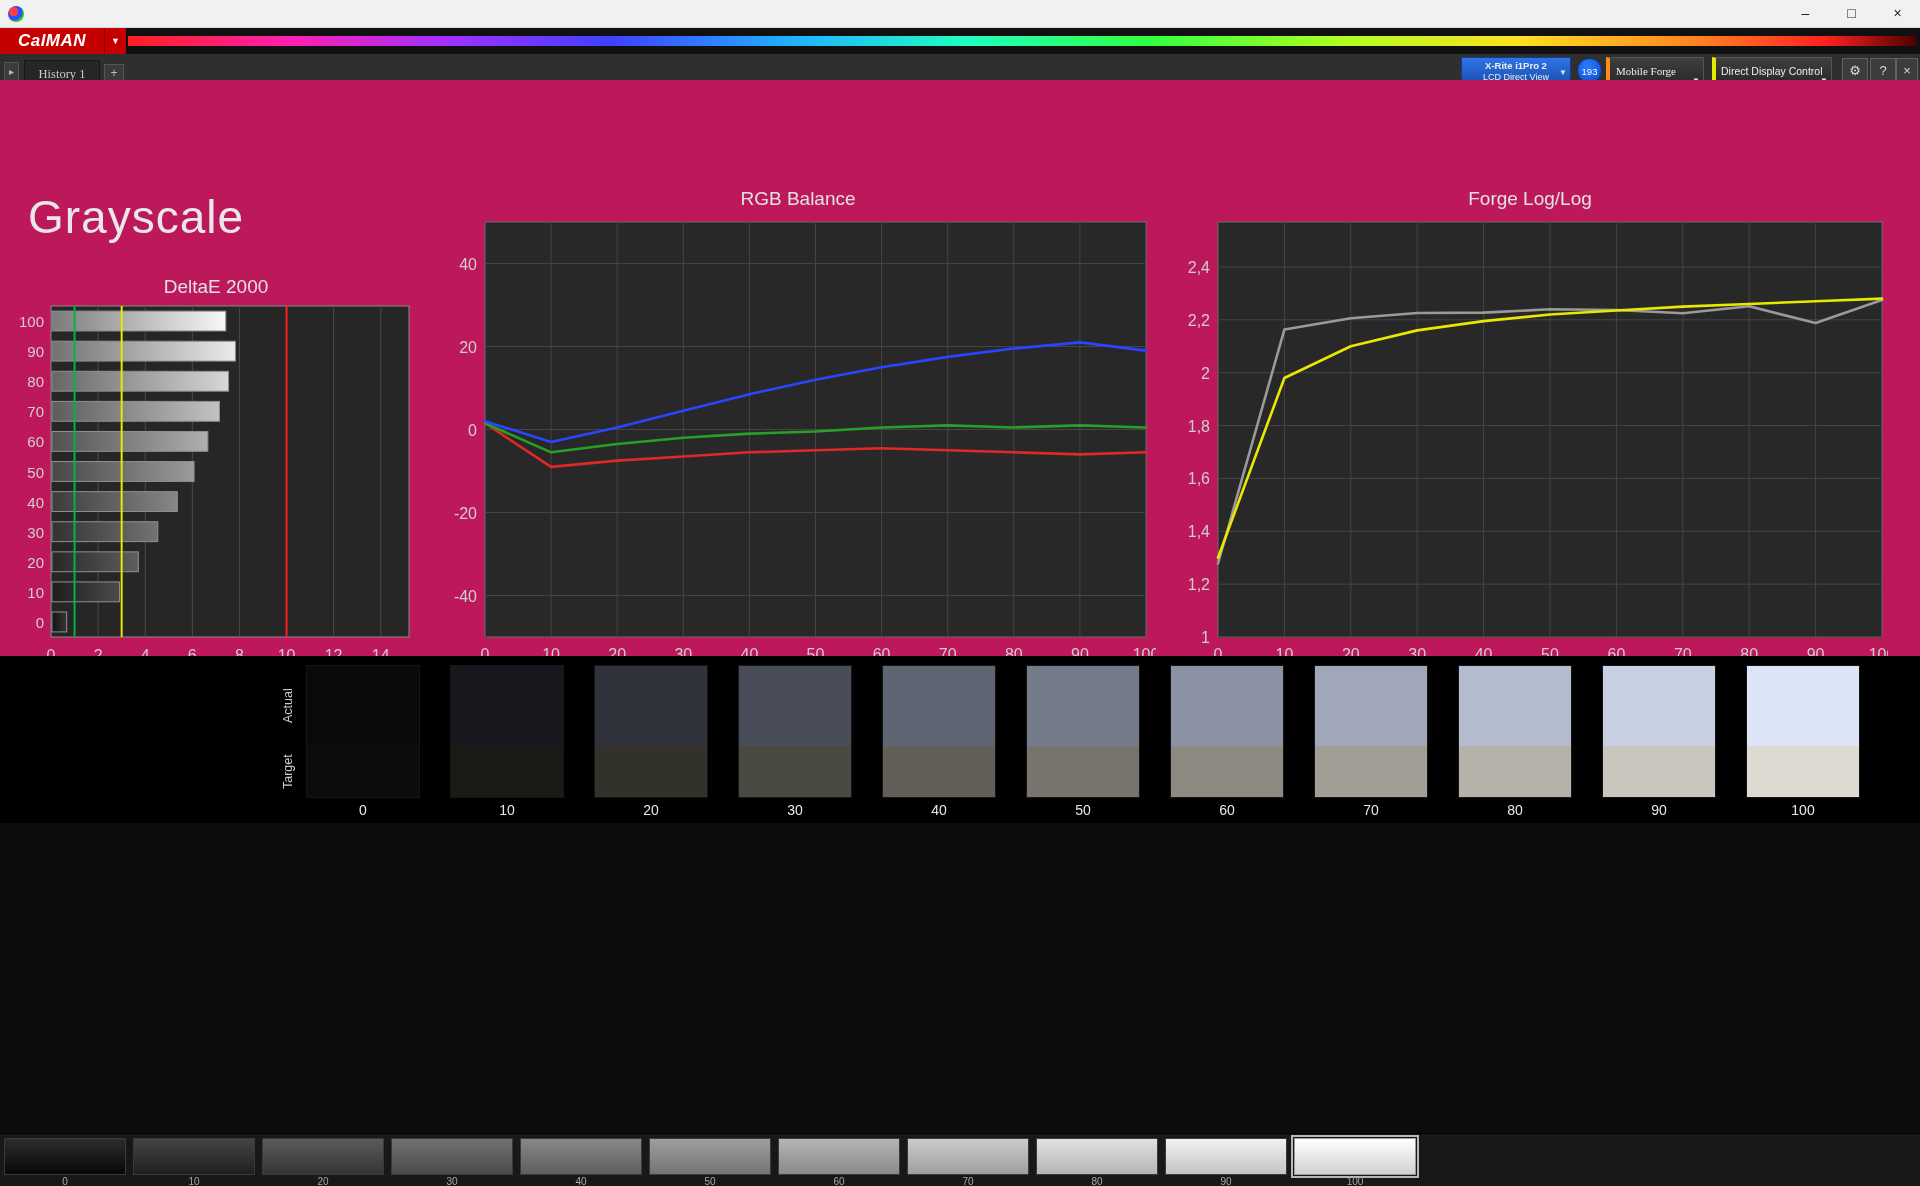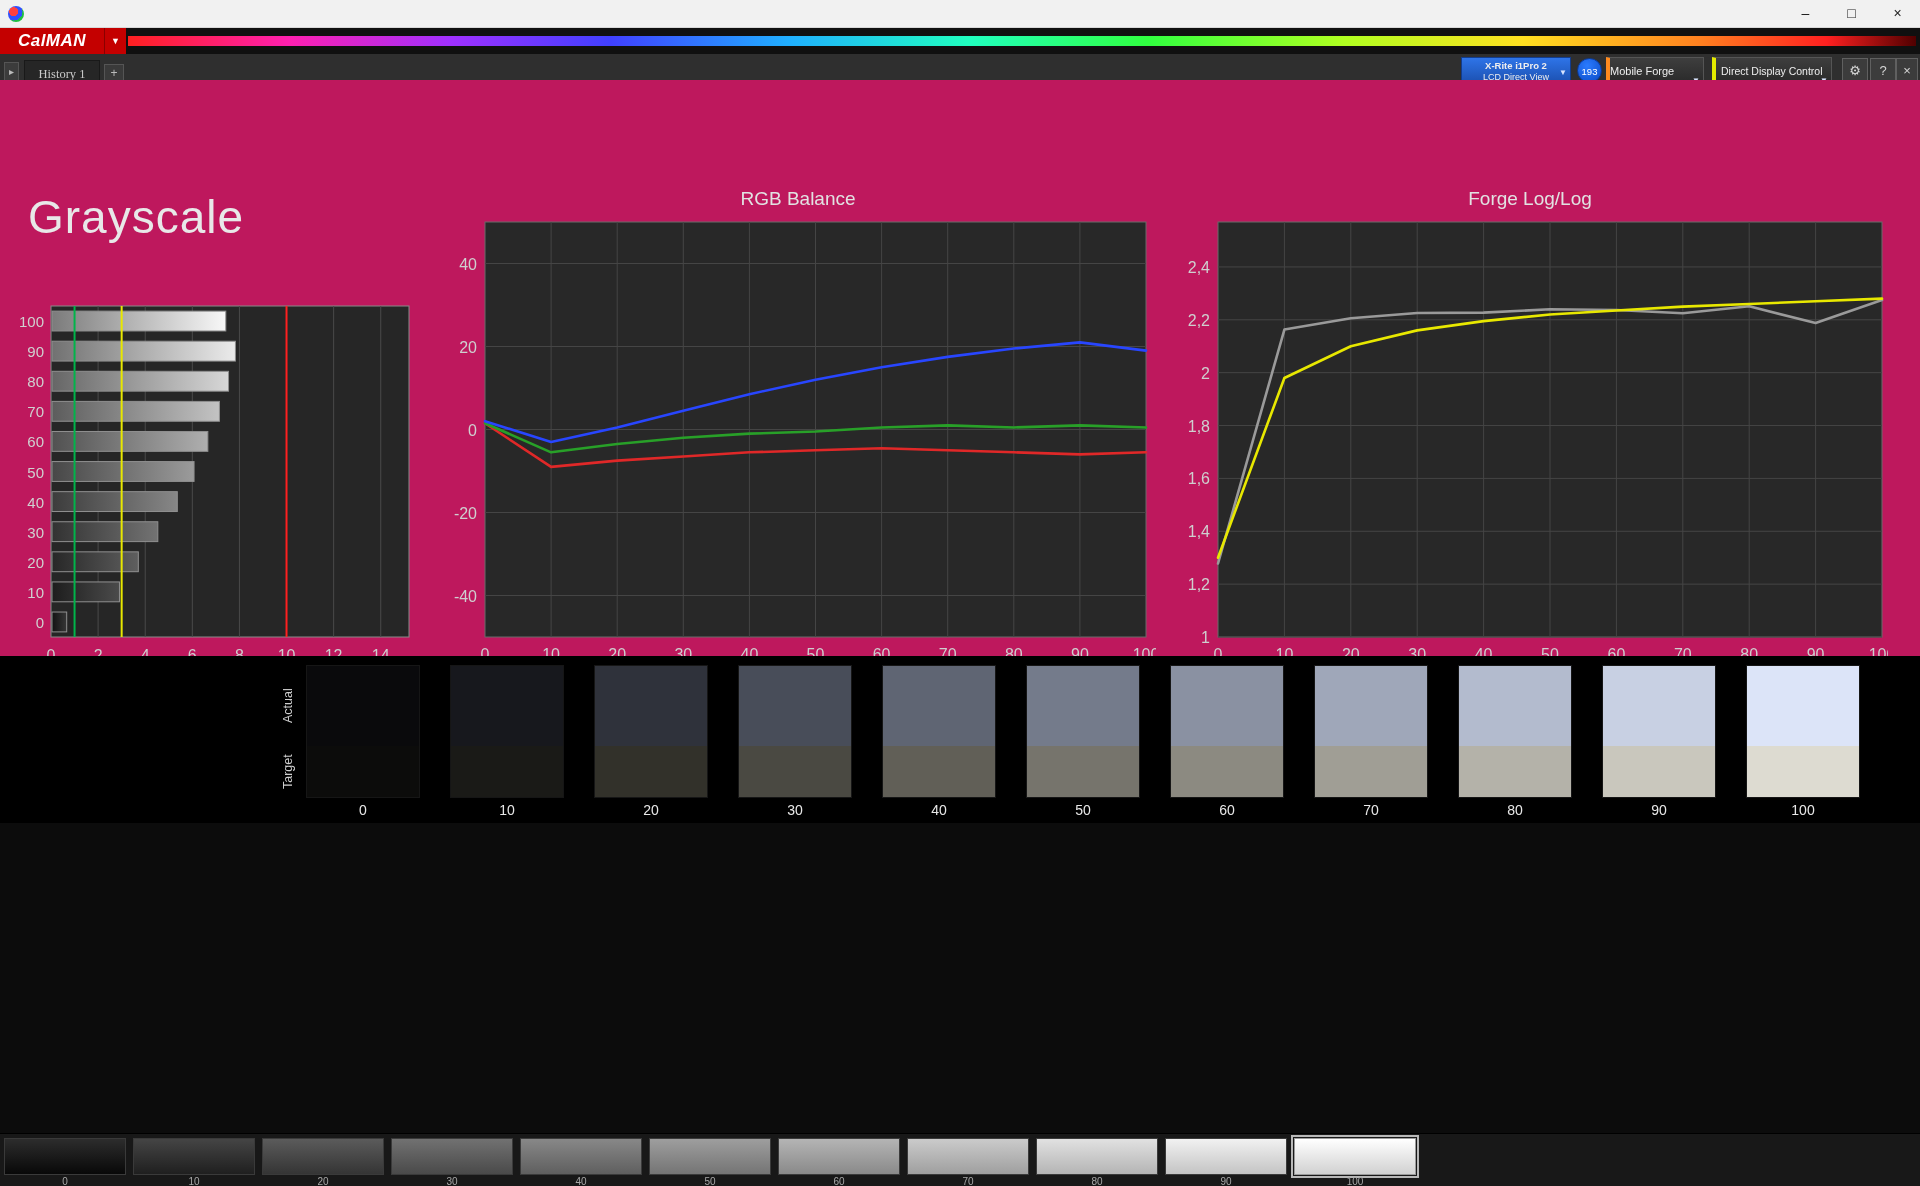--- a/index.html
+++ b/index.html
@@ -32,21 +32,21 @@
   #add-tab{position:absolute;left:104px;top:10px;width:20px;height:18px;background:#3a3a3a;border:1px solid #555;
     color:#bbb;font-size:12px;line-height:16px;text-align:center;}
   .dd{position:absolute;top:3px;height:28px;color:#eee;}
   #meter-dd{left:1461px;width:110px;background:linear-gradient(#2e74e8,#1b4fae);border:1px solid #123c8c;text-align:center;}
   #meter-dd .dd-line1{font-size:9.5px;line-height:12px;padding-top:2px;font-weight:bold;}
   #meter-dd .dd-line2{font-size:9px;line-height:10px;}
   .dd-arrow{position:absolute;right:3px;top:10px;font-size:8px;color:#d8e4ff;}
   #badge{position:absolute;left:1577px;top:4px;width:25px;height:25px;border-radius:50%;
     background:radial-gradient(circle at 40% 30%, #2a7bff, #0b49c4);color:#fff;font-size:9.5px;line-height:25px;text-align:center;border:1px solid #0a3a9a;}
   #source-dd{left:1606px;width:98px;background:linear-gradient(#3e3e3e,#292929);border:1px solid #555;border-left:4px solid #ff8a1e;
-    font-size:11px;line-height:26px;}
+    font-size:11px;line-height:26px;padding-left:6px;font-family:Liberation Serif, serif;}
   #control-dd{left:1712px;width:120px;background:linear-gradient(#3e3e3e,#292929);border:1px solid #555;border-left:4px solid #e3ea00;
     font-size:10.5px;line-height:26px;padding-left:5px;}
   .sqbtn{position:absolute;top:4px;width:26px;height:26px;background:#3c3c3c;border:1px solid #606060;color:#d6d6d6;
     font-size:13px;line-height:24px;text-align:center;}
   #gear-btn{left:1842px;} #help-btn{left:1870px;} #tab-close-btn{left:1896px;width:22px;}
 
   
   #main{position:absolute;left:0;top:80px;width:1920px;height:720px;background:#be185d;}
   #page-title{position:absolute;left:28px;top:110px;font-size:46px;font-weight:300;color:#e8e8e8;letter-spacing:1px;}
   .chart-block{position:absolute;}
@@ -115,20 +115,21 @@
   </div>
   <div class="sqbtn" id="gear-btn">⚙</div>
   <div class="sqbtn" id="help-btn">?</div>
   <div class="sqbtn" id="tab-close-btn">×</div>
 </div>
 
 <div id="main">
   <div id="page-title">Grayscale</div>
 
   <div class="chart-block" id="deltae-block">
+    <div class="chart-title">DeltaE 2000</div>
     <div class="plot" id="plot-deltae"><svg width="416" height="368">
           <rect x="43" y="4" width="358" height="331" fill="#262626" stroke="#8a8a8a"></rect>
           <defs>
             <linearGradient id="bgrad0">
               <stop offset="0%" stop-color="rgb(123,123,123)"></stop>
               <stop offset="100%" stop-color="rgb(248,248,248)"></stop>
             </linearGradient>
             <linearGradient id="bgrad1">
               <stop offset="0%" stop-color="rgb(113,113,113)"></stop>
               <stop offset="100%" stop-color="rgb(235,235,235)"></stop>

